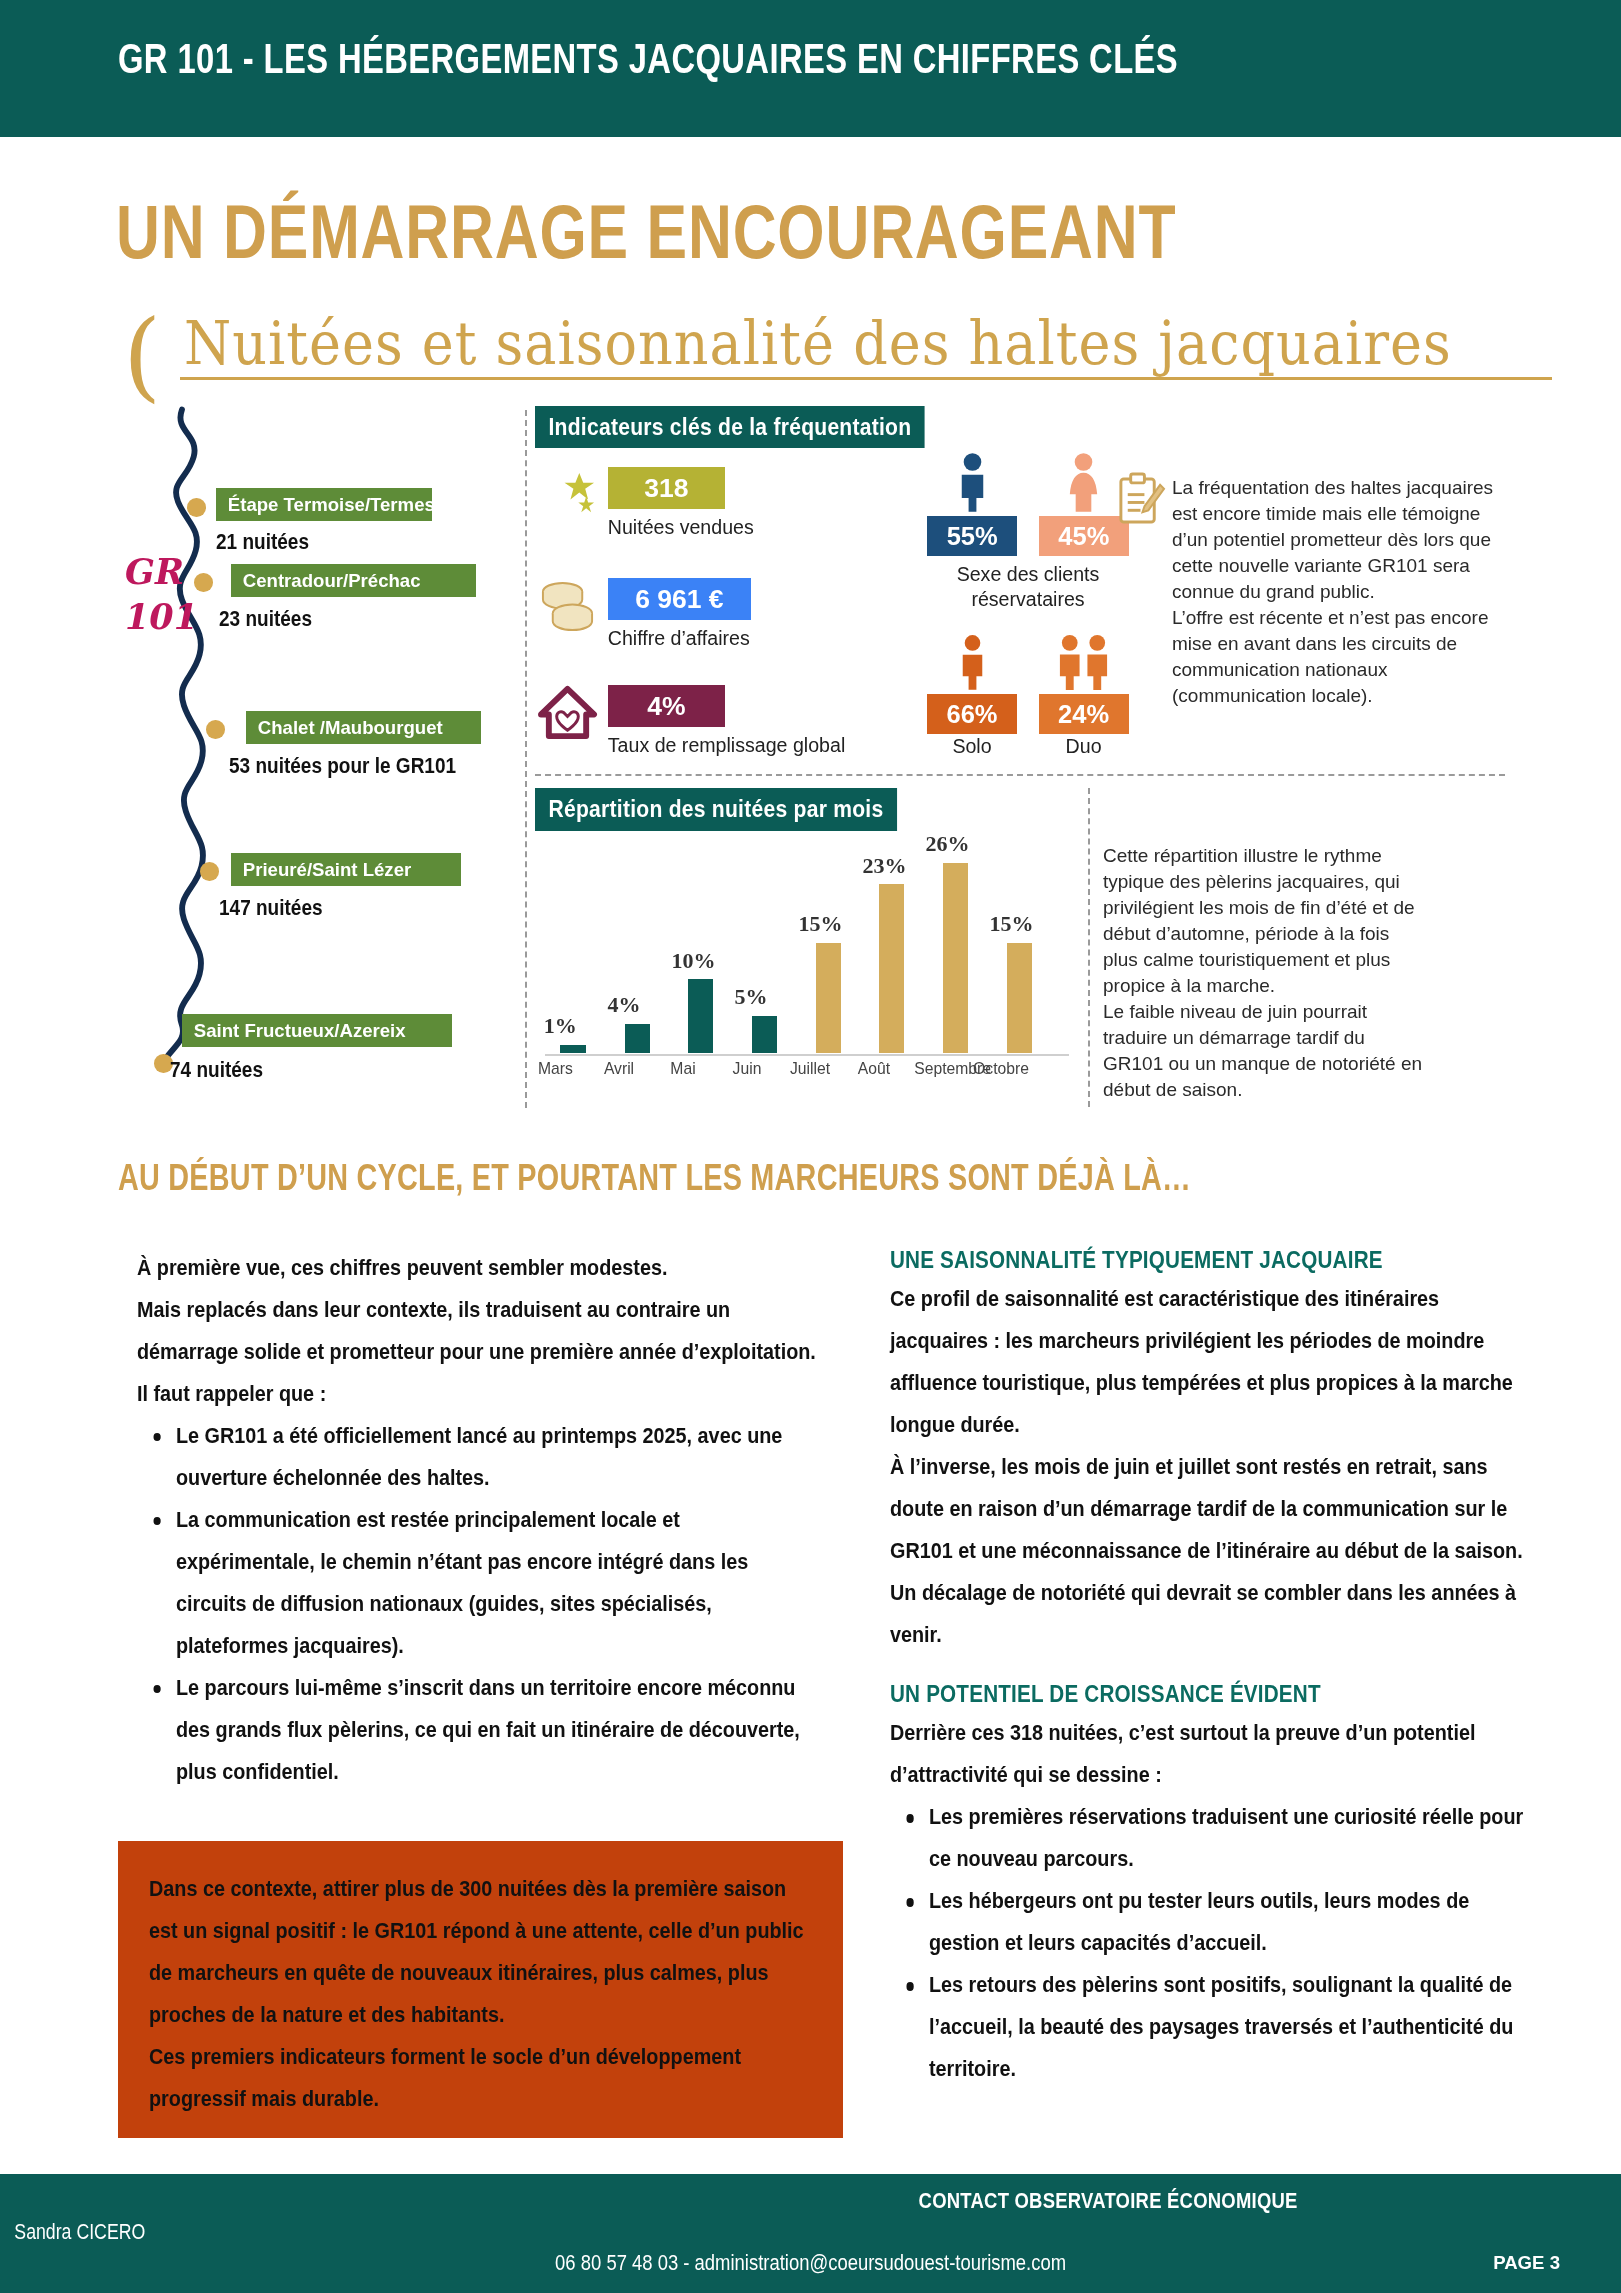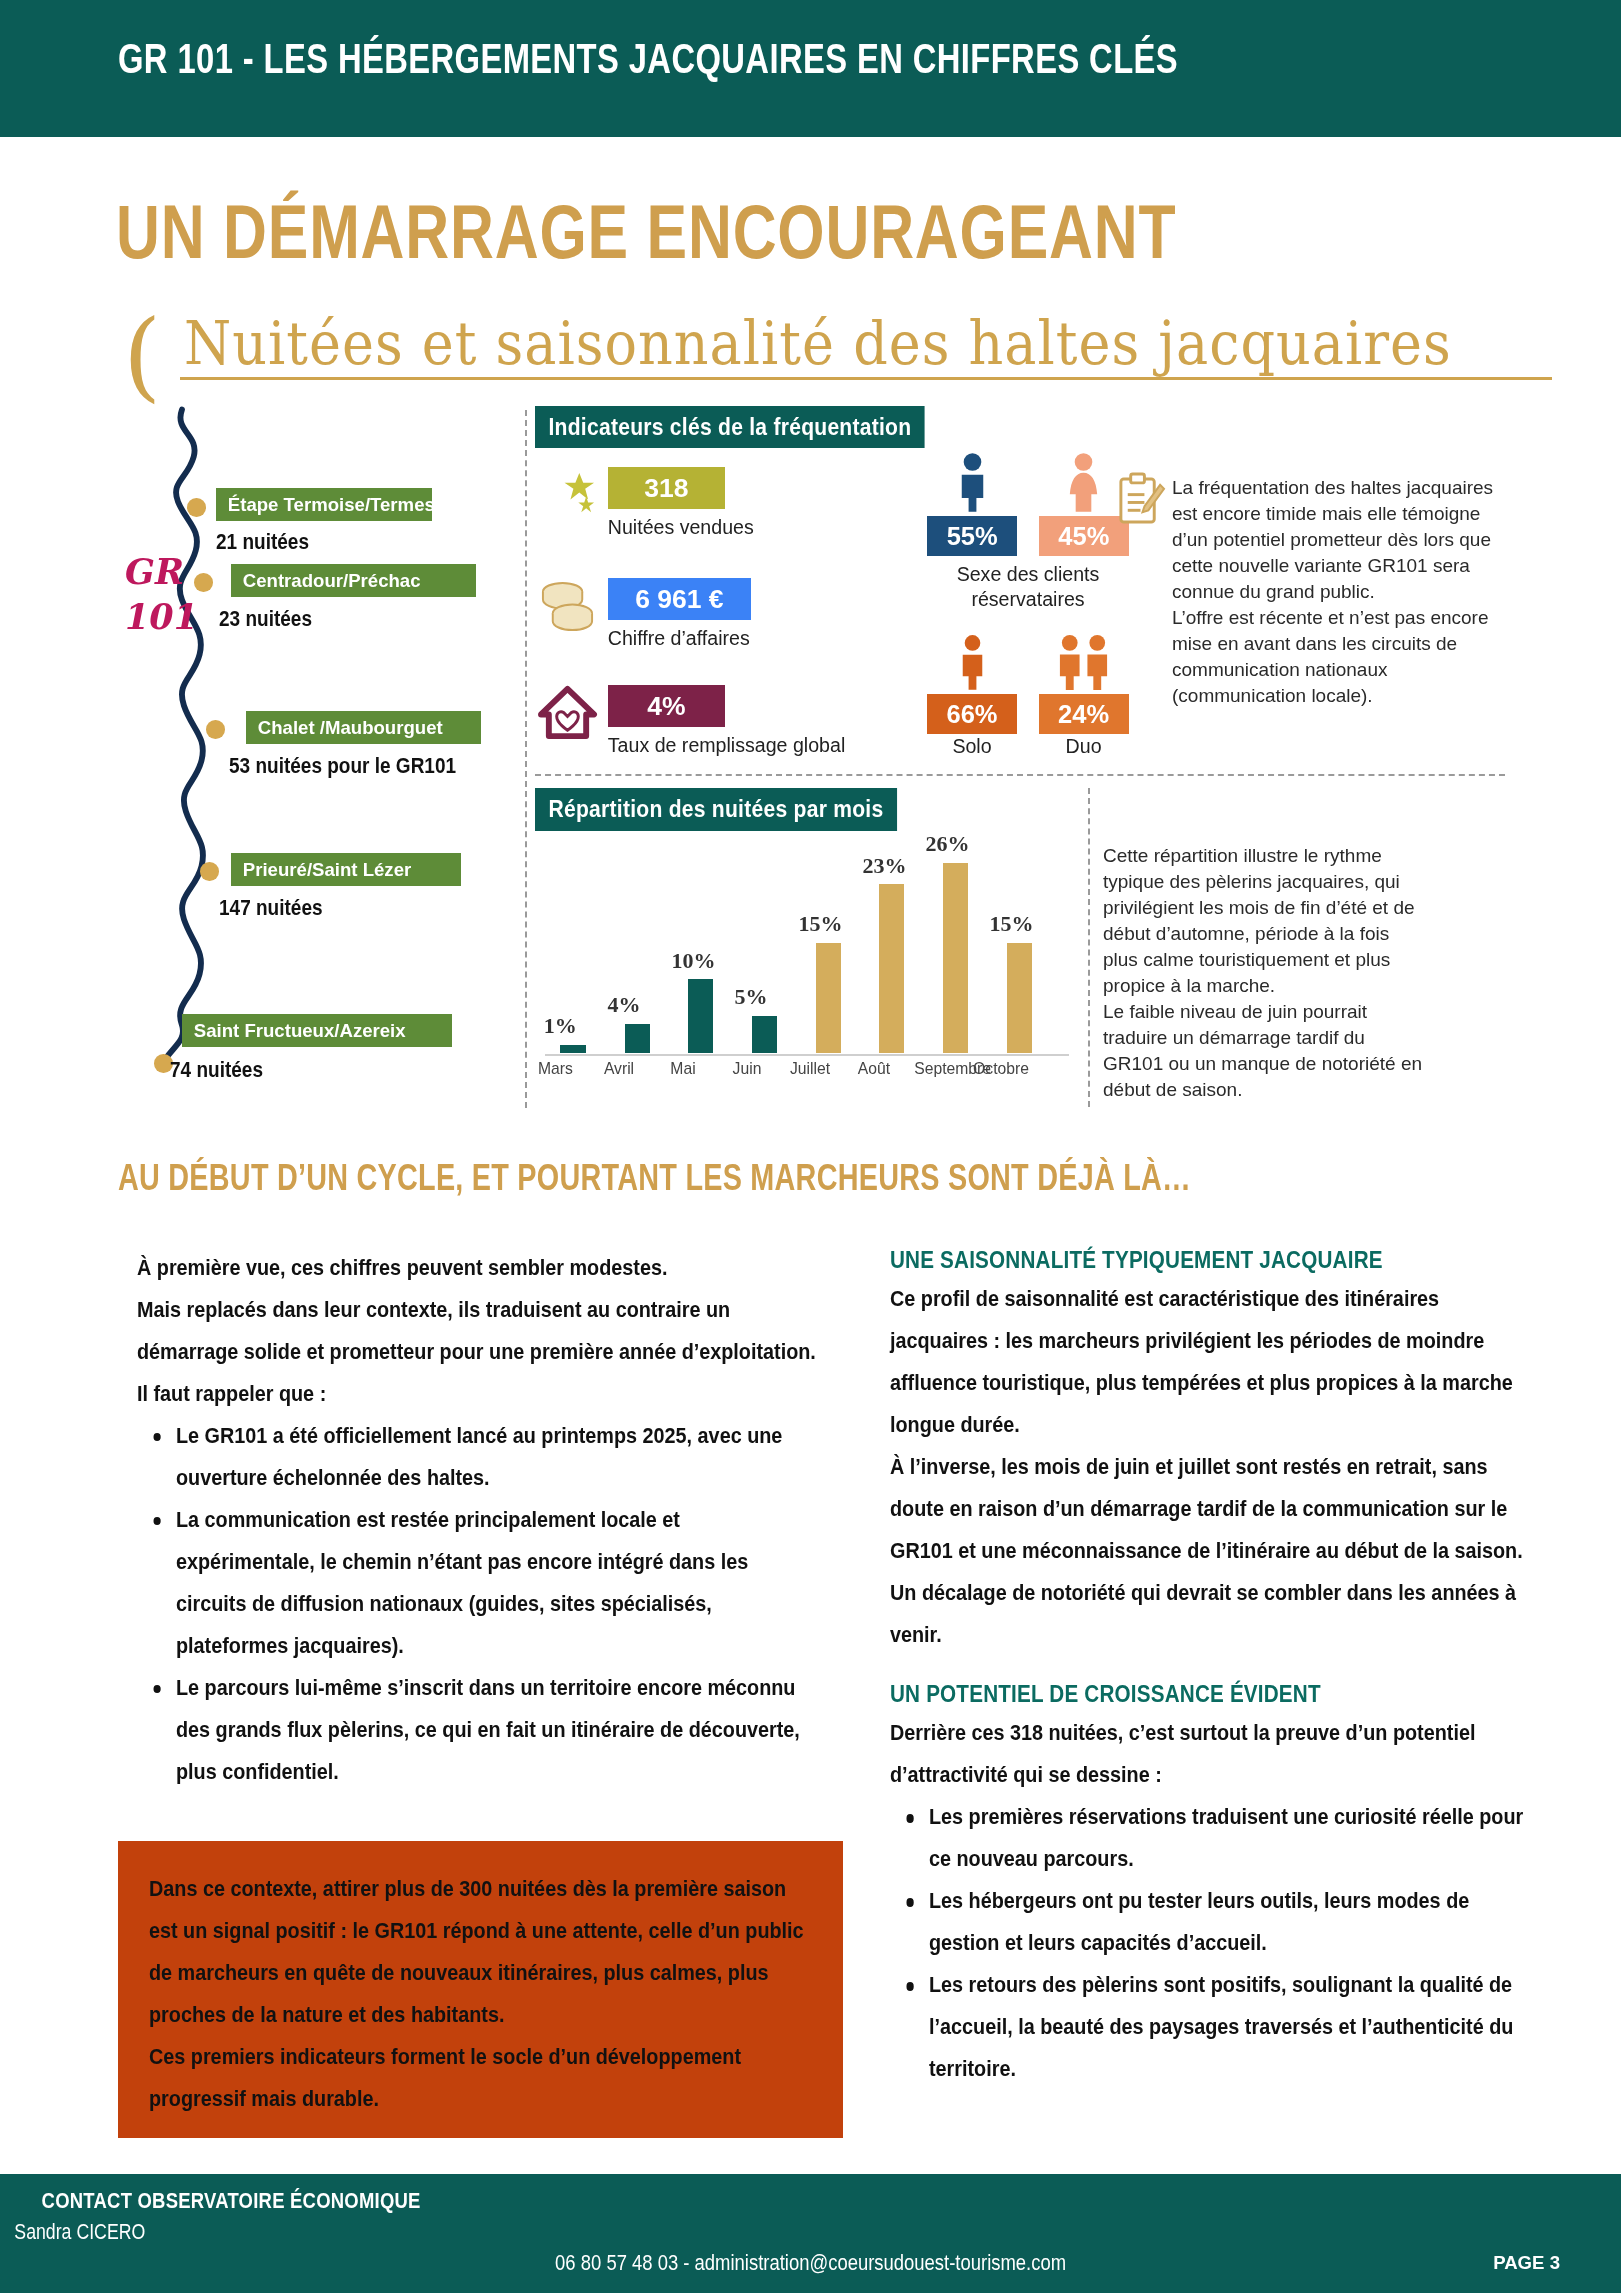--- a/index.html
+++ b/index.html
@@ -129,21 +129,21 @@
     font-size:23.5px;font-weight:bold;color:#0b6b61;letter-spacing:0.2px;margin-bottom:3.9px;
     transform:scaleX(.88);transform-origin:left center;white-space:nowrap;
   }
   .callout{
     position:absolute;left:118px;top:1841px;width:725px;min-height:274px;
     background:#c2410c;padding:27.4px 29px 17.6px 31px;box-sizing:border-box;
   }
 
   
   .footer{position:absolute;left:0;top:2174px;width:1621px;height:120px;background:#0b5c56;}
-  .f1{position:absolute;left:0;top:13.7px;width:1339px;text-align:left;
+  .f1{position:absolute;left:0;top:13.7px;width:1339px;text-align:right;
       color:#fff;font-size:22.5px;font-weight:bold;letter-spacing:0.3px;}
   .f2{position:absolute;left:0;top:45px;width:1621px;text-align:left;color:#fff;font-size:21.6px;}
   .f3{position:absolute;left:0;top:76px;width:1621px;text-align:center;color:#fff;font-size:22.5px;}
   .fpage{position:absolute;right:61px;top:78px;color:#fff;font-size:18.6px;font-weight:bold;}
   .fcond{transform:scaleX(.82);display:inline-block;transform-origin:center;}
 </style>
 </head>
 <body>
 
 <div class="topbar">

